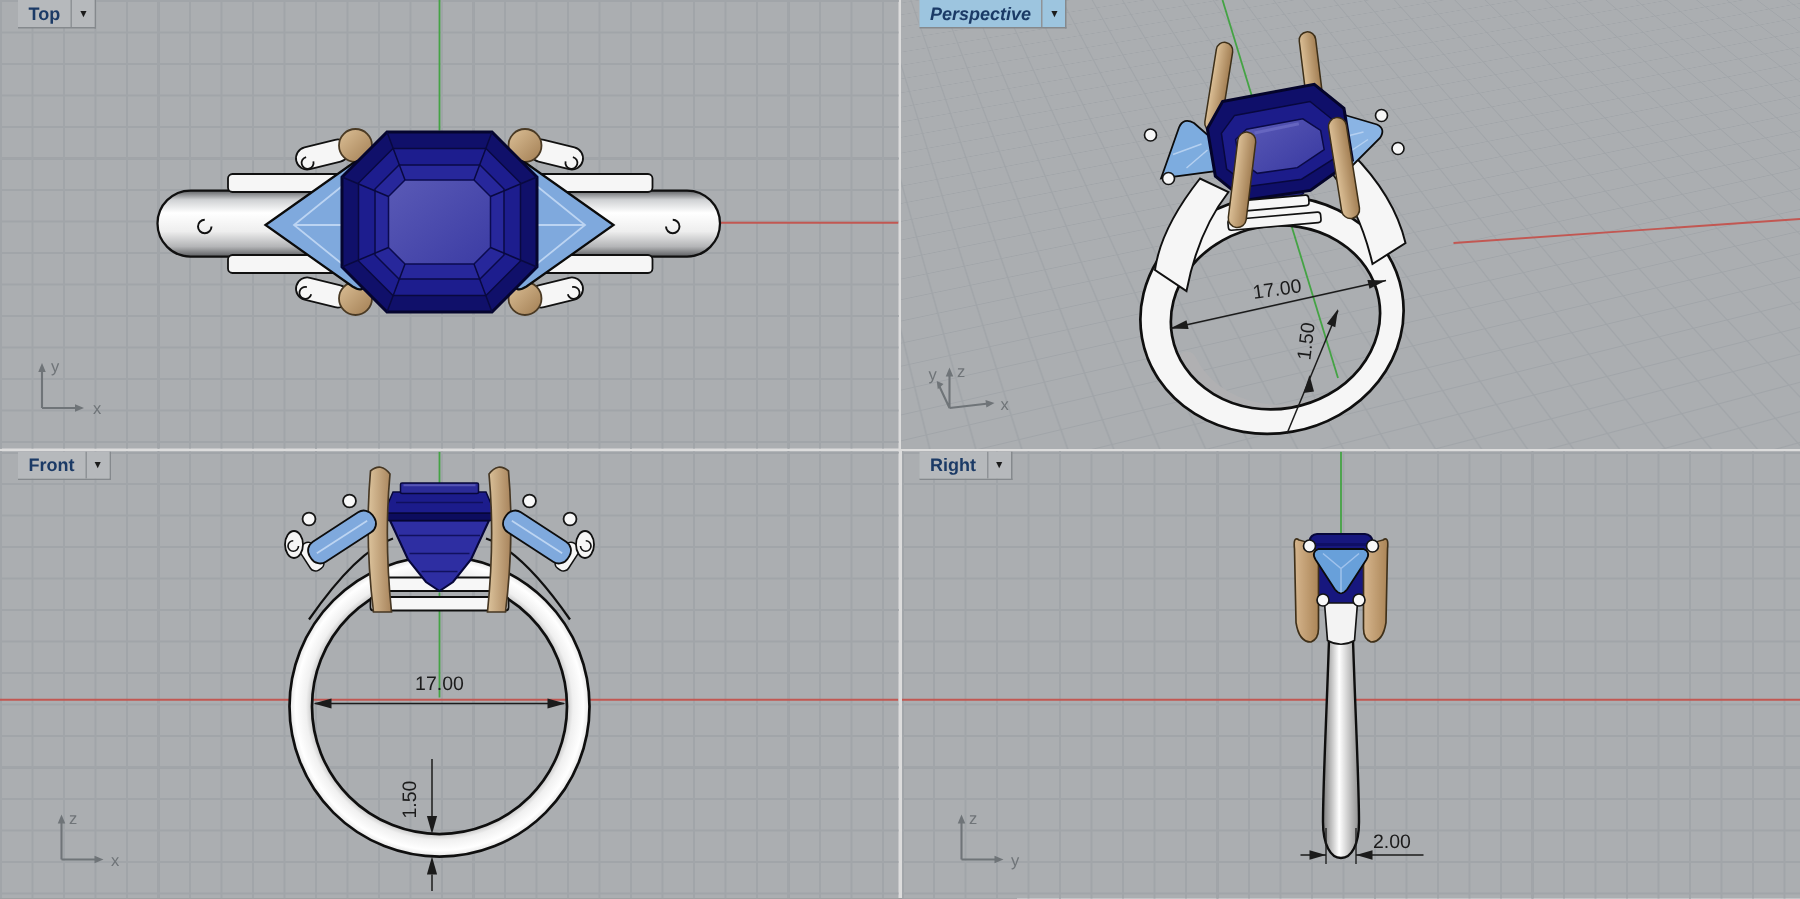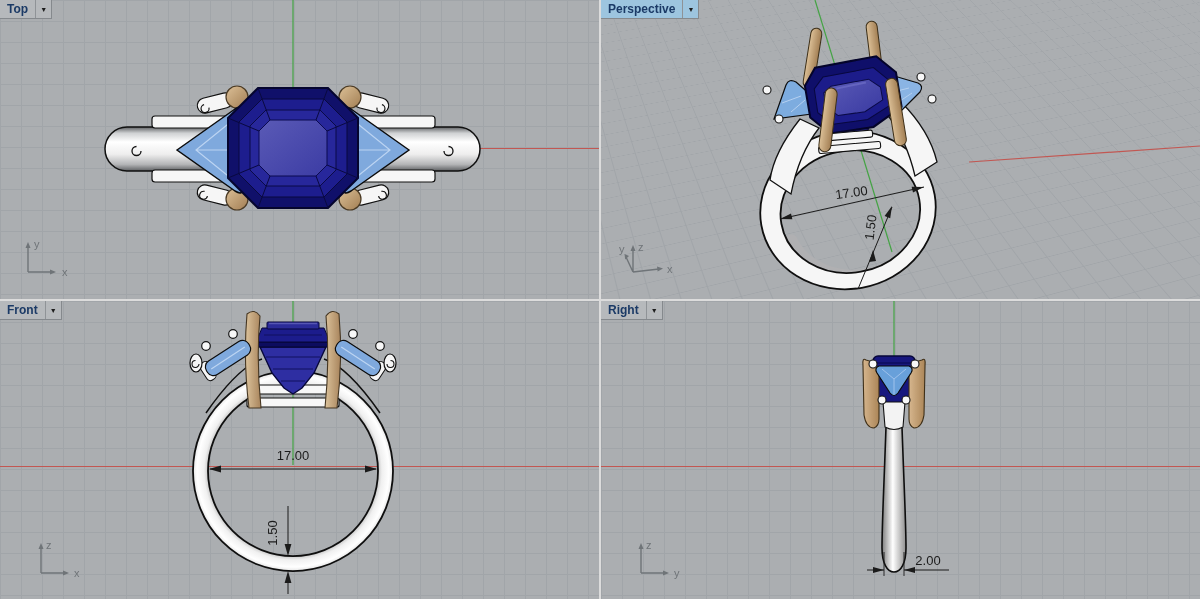--- a/index.html
+++ b/index.html
@@ -19,27 +19,27 @@
   #persp-grid{position:absolute;left:-520px;top:-500px;width:1750px;height:1450px;
       background-color:#abaeb1;
       background-image:
         linear-gradient(to right,#a1a5a9 1px,transparent 1px),
         linear-gradient(to bottom,#a1a5a9 1px,transparent 1px),
         linear-gradient(to right,#95999e 1px,transparent 1px),
         linear-gradient(to bottom,#95999e 1px,transparent 1px);
       background-size:26px 26px,26px 26px,130px 130px,130px 130px;
       transform:perspective(1100px) rotateX(54deg) rotateZ(-22deg);}
   svg.draw{position:absolute;left:0;top:0;}
-  .vp-tab{position:absolute;left:0;top:0;display:flex;align-items:stretch;height:18px;z-index:6;
+  .vp-tab{position:absolute;left:12px;top:0;display:flex;align-items:stretch;height:18px;z-index:6;
       font-weight:bold;font-size:12px;color:#1b3a66;
       border-right:1px solid #85898d;border-bottom:1px solid #85898d;}
   .vp-label{display:flex;align-items:center;padding:0 7px;background:#b6b9bc;cursor:default;}
   .vp-arrow{display:flex;align-items:center;justify-content:center;width:15px;background:#b6b9bc;
       border-left:1px solid #8f9397;font-size:7px;color:#1b1b1b;}
-  .vp-tab.active .vp-label,.vp-tab.active .vp-arrow{background:#9dc5df;}
+  .vp-tab.active .vp-label,.vp-tab.active .vp-arrow{background:#9dc5df;font-style:italic;}
   .axis-icon{position:absolute;z-index:4;}
   text.dim{font-size:13px;fill:#1b1b1b;}
   text.axl{font-size:11px;fill:#6f7478;}
   .axline{stroke:#6f7478;stroke-width:1.4;fill:none;}
   .axhead{fill:#6f7478;}
 </style>
 </head>
 <body>
 
 <div id="stage">

